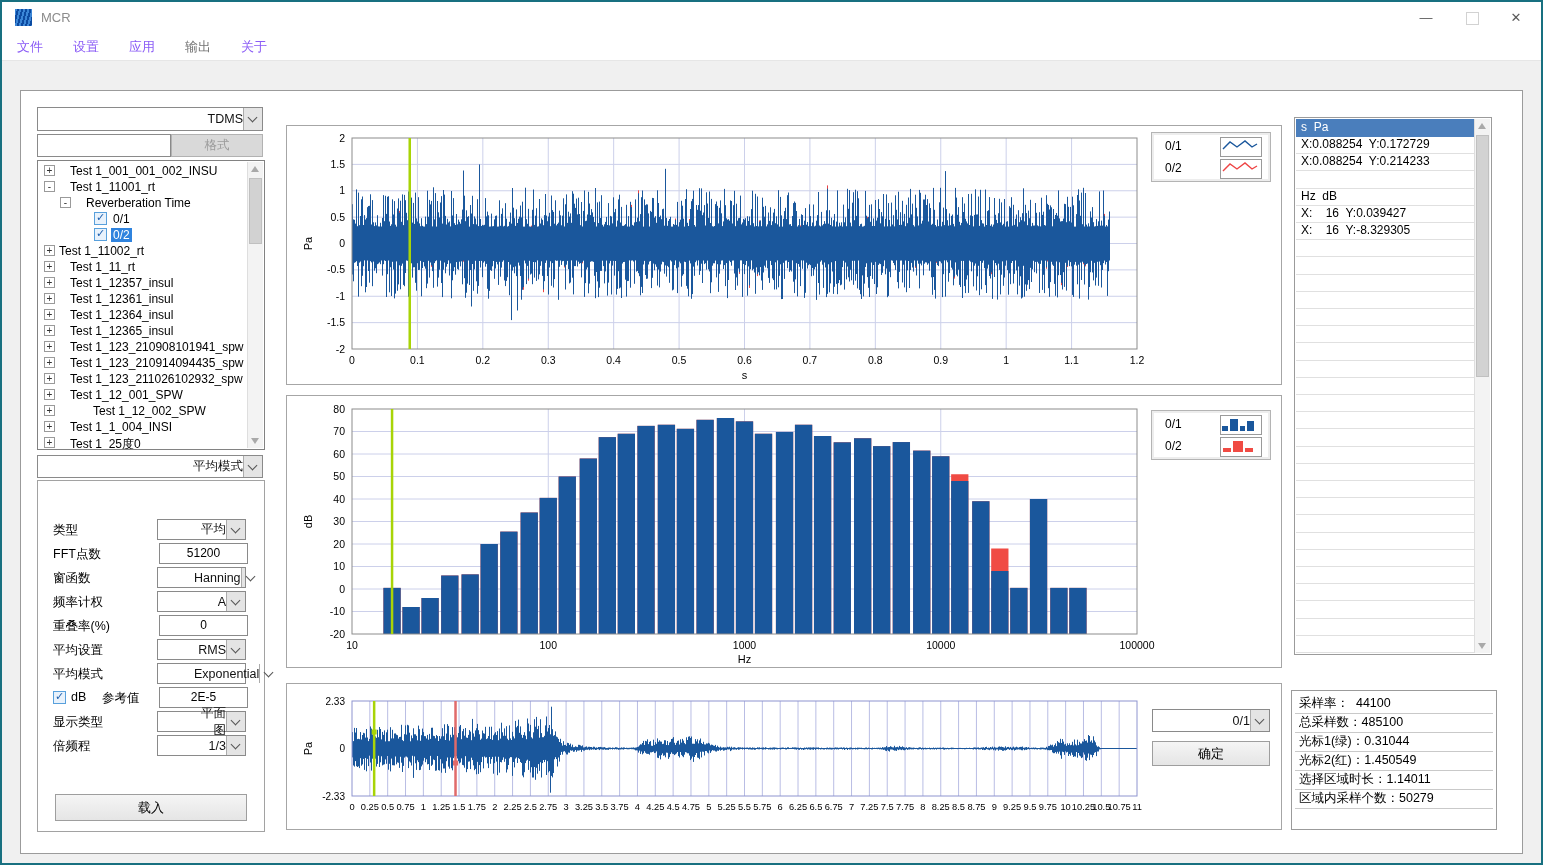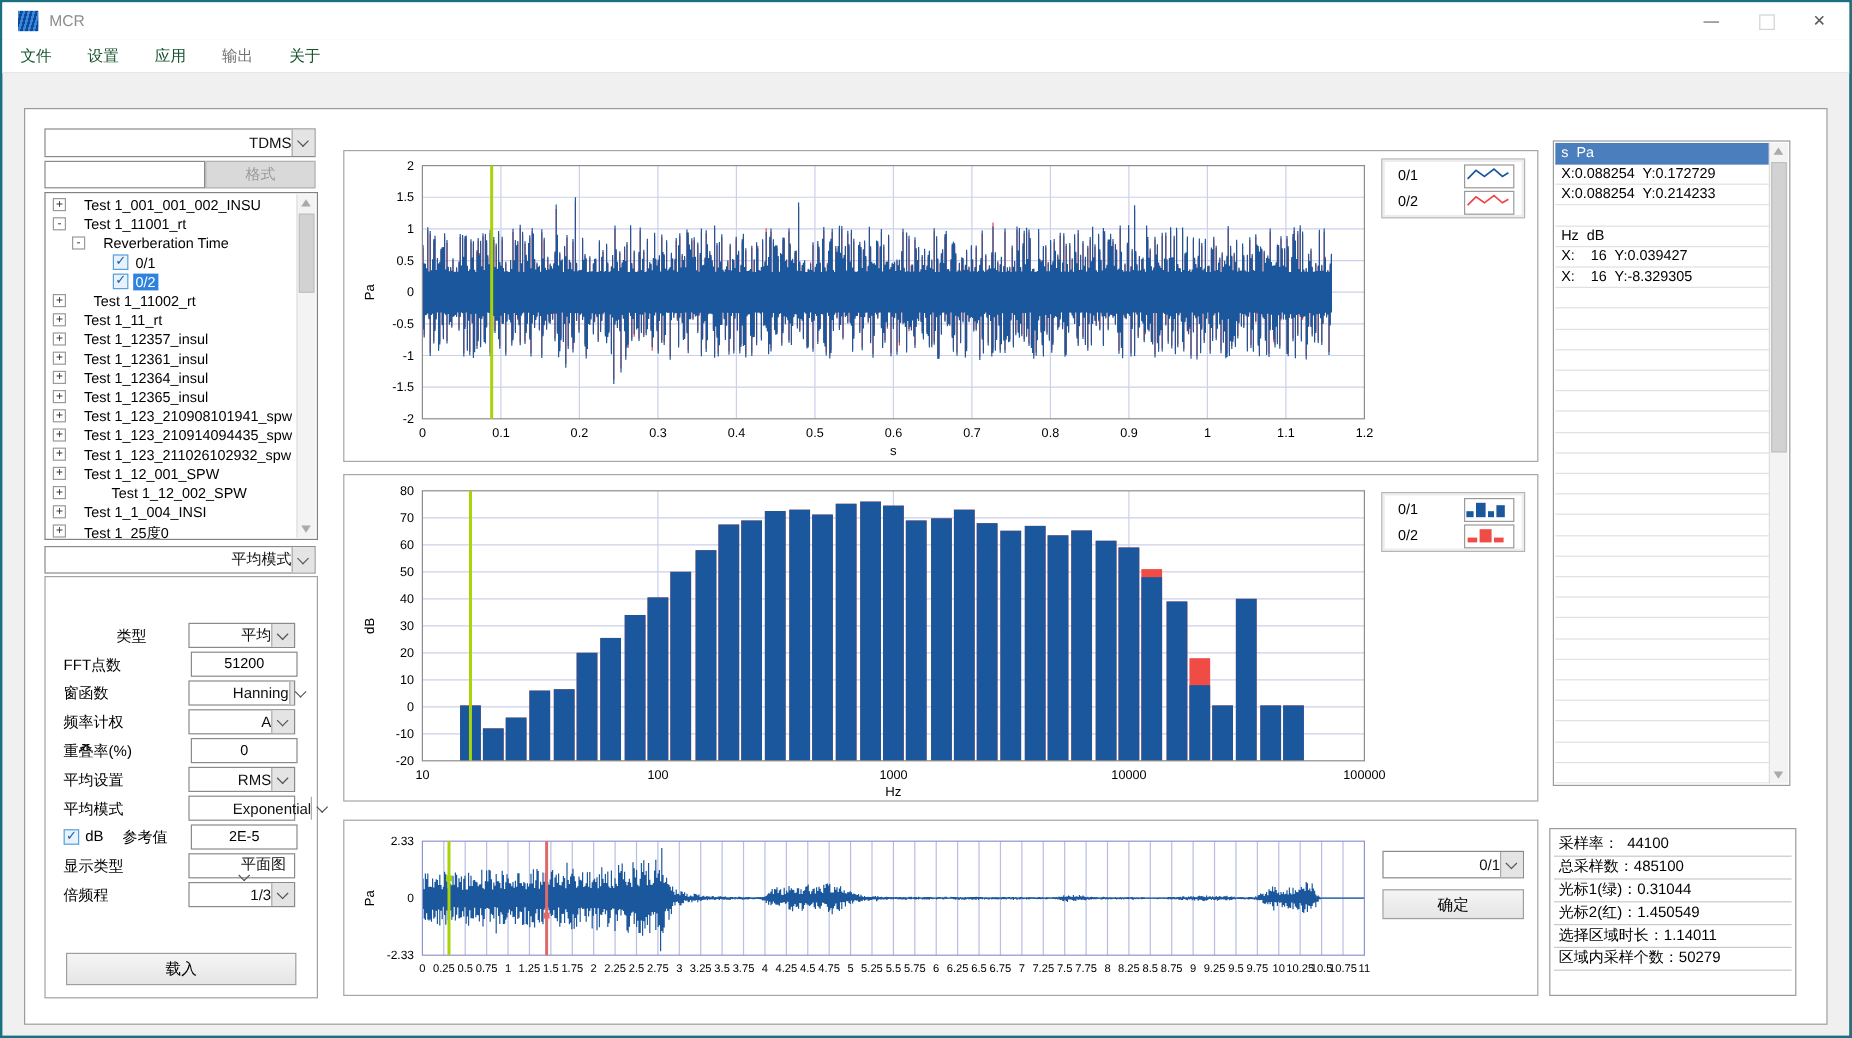--- a/index.html
+++ b/index.html
@@ -9,21 +9,21 @@
   
   .titlebar{position:absolute;left:0;right:0;top:0;height:31px;background:#fff;}
   .appicon{position:absolute;left:13px;top:7px;width:17px;height:17px;
            background:repeating-linear-gradient(105deg,#3b86d6 0 2px,#0c4aa0 2px 4px);}
   .apptitle{position:absolute;left:39px;top:8px;color:#8c8c8c;font-size:13px;}
   .winbtn{position:absolute;top:0;width:34px;height:31px;text-align:center;line-height:31px;color:#5a5a5a;font-size:13px;cursor:default;}
   .btn-min{right:98px;} .btn-max{right:52px;} .btn-close{right:8px;}
   .maxbox{display:inline-block;width:11px;height:11px;border:1px solid #d2d2d2;vertical-align:middle;}
   
   .menubar{position:absolute;top:31px;left:0;right:0;height:27px;background:#fff;border-bottom:1px solid #e6e6e6;}
-  .menu-item{display:inline-block;padding:5px 15px;font-size:13px;color:#14532d;}
+  .menu-item{display:inline-block;padding:5px 15px;font-size:13px;color:#8b5cf6;}
   .menu-item.disabled{color:#737373;}
   
   .tabstrip{position:absolute;top:58px;left:0;right:0;height:24px;background:#f0f0f0;}
   .tab{position:absolute;top:0;height:23px;background:#ebebeb;border:1px solid #b8b8b8;border-bottom:none;
        font-size:13px;line-height:23px;padding-left:8px;box-sizing:border-box;color:#222;}
   .tab.active{background:#a8a8a8;color:#000;}
   
   .main{position:absolute;left:18px;top:88px;right:18px;bottom:9px;background:#fff;border:1px solid #9b9b9b;}
   
   .select{position:absolute;box-sizing:border-box;background:#fff;border:1px solid #8a8a8a;display:flex;align-items:center;}
@@ -135,21 +135,21 @@
             <div class="tree-row" style="top: 50px; width: 100%;">
               <span class="cb checked" style="left: 56px;"></span>
               <span class="tree-label" style="left: 73px;">0/1</span>
             </div>
             <div class="tree-row" style="top: 66px; width: 100%;">
               <span class="cb checked" style="left: 56px;"></span>
               <span class="tree-label sel" style="left: 73px;">0/2</span>
             </div>
             <div class="tree-row" style="top: 82px; width: 100%;">
               <span class="toggle" style="left: 6px;">+</span>
-              <span class="tree-label" style="left: 38px;">Test 1_11002_rt</span>
+              <span class="tree-label" style="left: 19px;">Test 1_11002_rt</span>
             </div>
             <div class="tree-row" style="top: 98px; width: 100%;">
               <span class="toggle" style="left: 6px;">+</span>
               <span class="tree-label" style="left: 30px;">Test 1_11_rt</span>
             </div>
             <div class="tree-row" style="top: 114px; width: 100%;">
               <span class="toggle" style="left: 6px;">+</span>
               <span class="tree-label" style="left: 30px;">Test 1_12357_insul</span>
             </div>
             <div class="tree-row" style="top: 130px; width: 100%;">
@@ -203,21 +203,21 @@
     <div class="select analysis-select">
       <span class="selval">平均模式</span>
       <span class="selarrow">
             <i></i>
           </span>
     </div>
 
     <div class="formbox">
       <div id="fields">
             <div class="field-row" style="top: 38px;">
-              <span class="f-label" style="left: 15px; margin-left: 44px;">类型</span>
+              <span class="f-label" style="left: 15px;">类型</span>
               <div class="ctl select" style="position: absolute;">
                 <span class="selval">平均</span>
                 <span class="selarrow">
                   <i></i>
                 </span>
               </div>
             </div>
             <div class="field-row" style="top: 62px;">
               <span class="f-label" style="left: 15px;">FFT点数</span>
               <div class="ctl inputbox">51200</div>
@@ -263,21 +263,21 @@
               </div>
             </div>
             <div class="field-row" style="top: 206px;">
               <span class="cb checked" style="left: 15px; top: 4px;"></span>
               <span class="f-label" style="left: 33px;">dB</span>
               <span class="f-label" style="left: 64px;">参考值</span>
               <div class="ctl inputbox">2E-5</div>
             </div>
             <div class="field-row" style="top: 230px;">
               <span class="f-label" style="left: 15px;">显示类型</span>
-              <div class="ctl select" style="position: absolute; flex-direction: column;">
+              <div class="ctl select" style="position: absolute;">
                 <span class="selval">平面图</span>
                 <span class="selarrow">
                   <i></i>
                 </span>
               </div>
             </div>
             <div class="field-row" style="top: 254px;">
               <span class="f-label" style="left: 15px;">倍频程</span>
               <div class="ctl select" style="position: absolute;">
                 <span class="selval">1/3</span>

